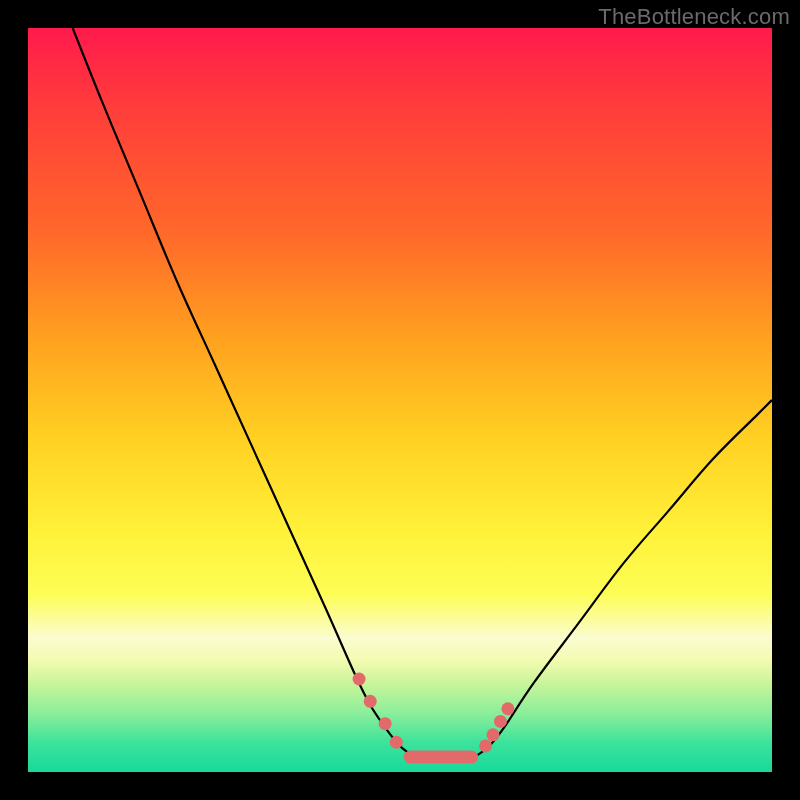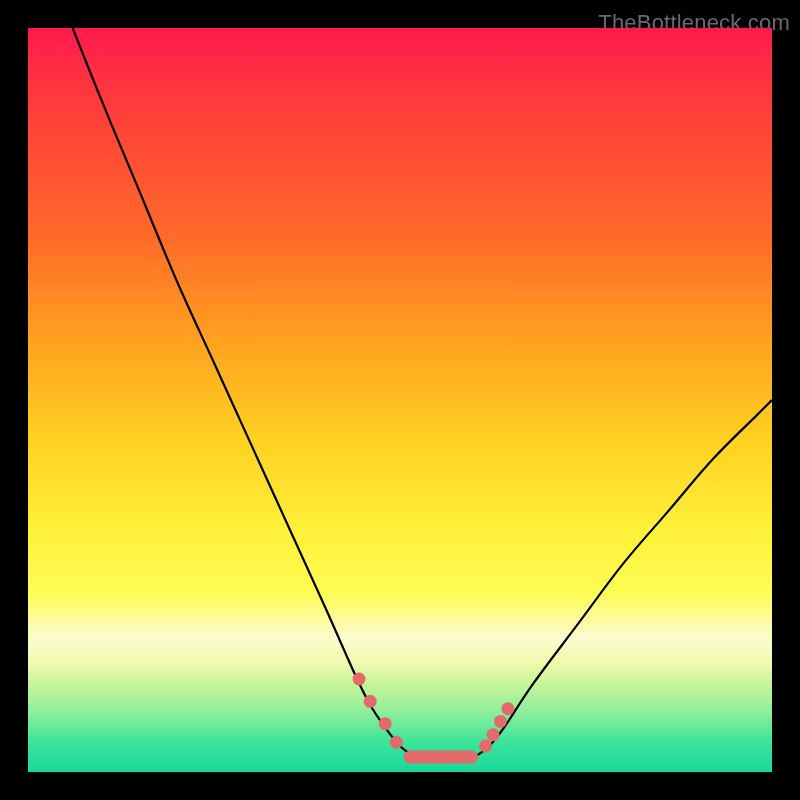--- a/index.html
+++ b/index.html
@@ -37,21 +37,21 @@
       #fbfccf 82%,
       #f3fbb0 85%,
       #caf59a 88%,
       #8dee9a 92%,
       #3de39b 96%,
       #17d99b 100%
     );
   }
   .watermark {
     position: absolute;
-    top: 10px;
+    top: 4px;
     right: 10px;
     color: #6a6a6a;
     font-size: 22px;
     font-weight: 500;
     letter-spacing: 0.2px;
     user-select: none;
   }
   svg.curves {
     position: absolute;
     left: 0;

